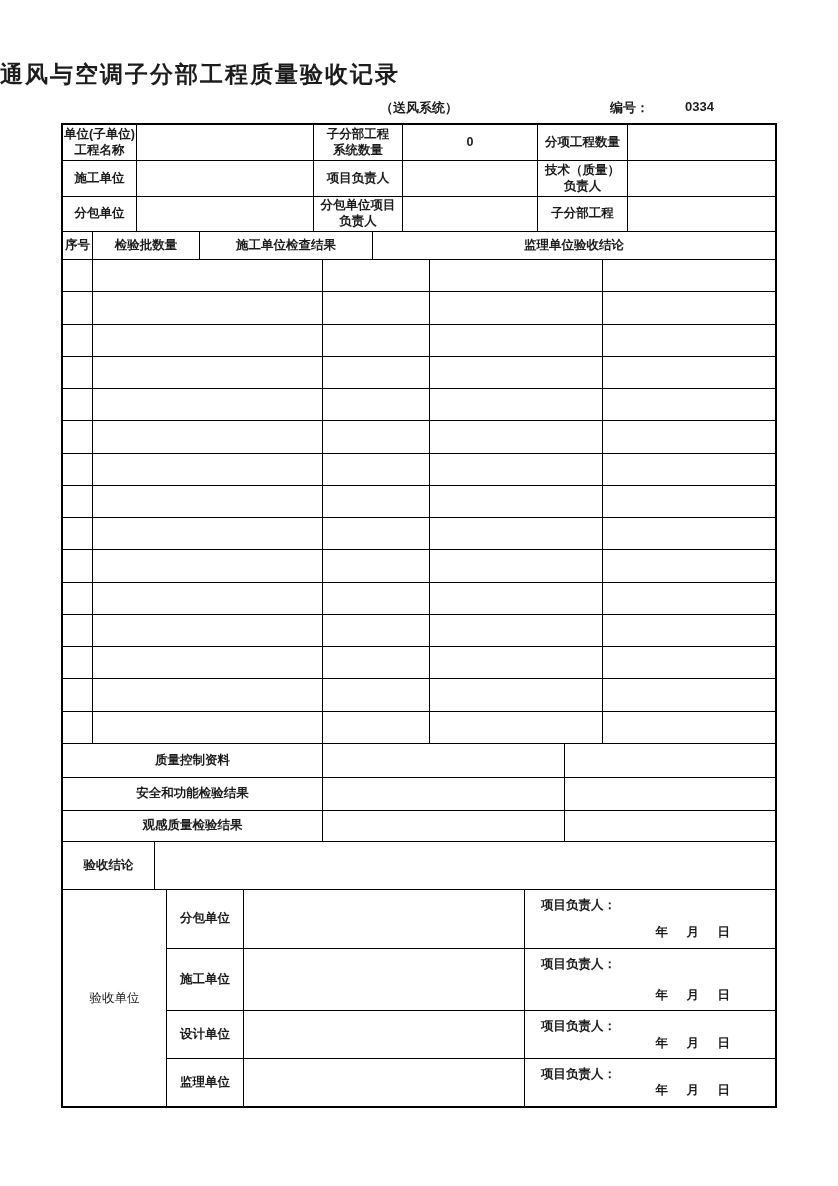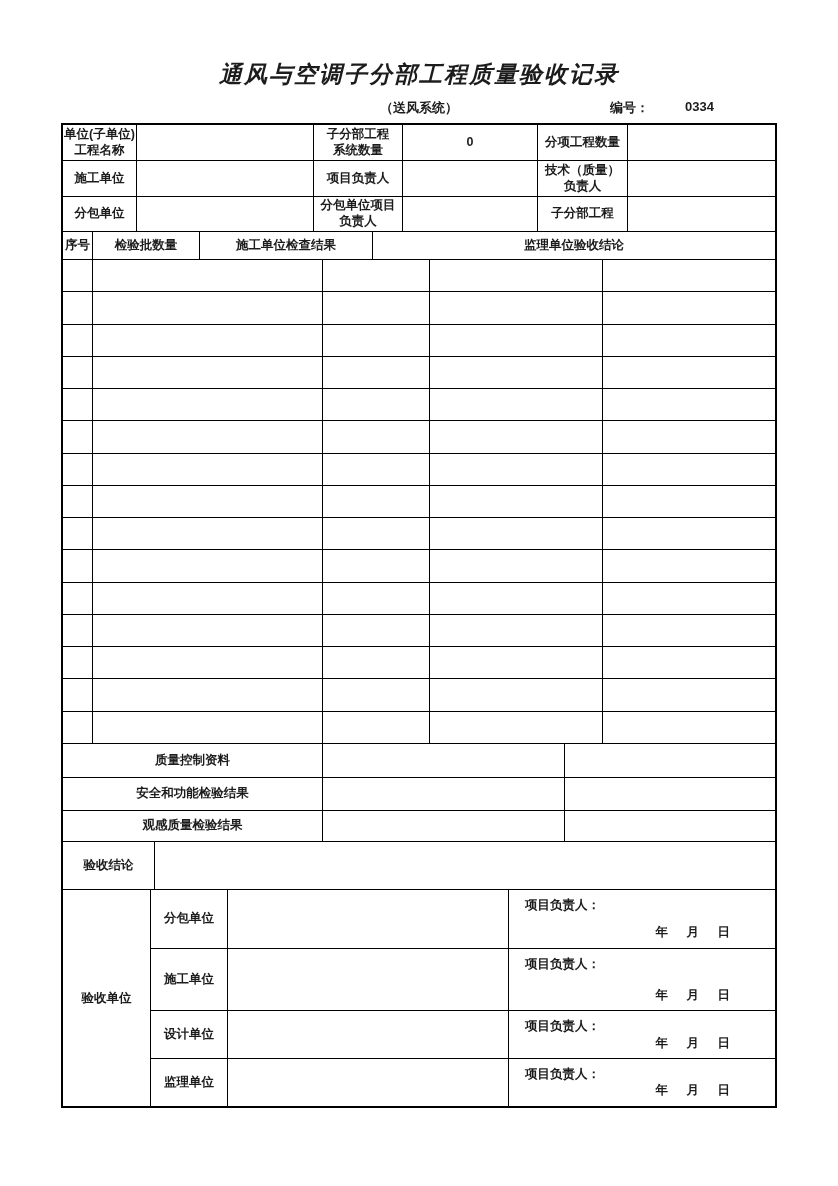--- a/index.html
+++ b/index.html
@@ -6,21 +6,21 @@
   .page{
     position:relative;
     width:838px;height:1186px;
     background:#ffffff;
     font-family:"Liberation Sans", sans-serif;
     color:#1c1c1c;
     overflow:hidden;
   }
   .title{
     position:absolute;top:59px;left:0;width:100%;
-    text-align:center;font-size:23px;font-weight:bold;letter-spacing:2px;font-style:italic;
+    font-size:23px;font-weight:bold;letter-spacing:2px;
   }
   .subtitle{
     position:absolute;top:99px;left:0;width:100%;
     text-align:center;font-size:13px;font-weight:600;
   }
   .numline{
     position:absolute;top:99px;left:610px;
     font-size:13px;font-weight:600;display:flex;gap:36px;
   }
   .form{
@@ -48,23 +48,23 @@
   .mt-c0{width:30px}.mt-c1{width:230px}.mt-c2{width:107px}.mt-c3{width:173px}
   
   .sr-row1{height:34px}.sr-row2{height:33px}.sr-row3{height:31px}
   .sr-c0{width:260px}.sr-c1{width:242px}
   
   .cl-row{height:48px}
   .cl-c0{width:92px}
   
   .ac-wrap{display:flex;height:216px;}
   .ac-left{
-    width:88px;box-sizing:border-box;border-right:1px solid #000;
+    width:104px;box-sizing:border-box;border-right:1px solid #000;
     display:flex;align-items:center;justify-content:center;
-    font-size:12.5px;font-weight:700;
+    font-size:12.5px;font-weight:400;
   }
   .ac-right{flex:1;display:flex;flex-direction:column;}
   .ac-row{display:flex;border-bottom:1px solid #000;box-sizing:border-box;}
   .ac-row:last-child{border-bottom:none;}
   .ac-r0{height:59px}.ac-r1{height:63px}.ac-r2{height:48px}.ac-r3{flex:1}
   .ac-c1{width:77px}.ac-c2{width:281px}
   .sign-cell{position:relative;display:block;text-decoration:underline;}
   .sign-label{position:absolute;top:8px;left:16px;font-size:12.5px;font-weight:600;}
   .sign-date{position:absolute;bottom:7px;right:42px;font-size:12.5px;font-weight:600;letter-spacing:3px;}
 </style>

